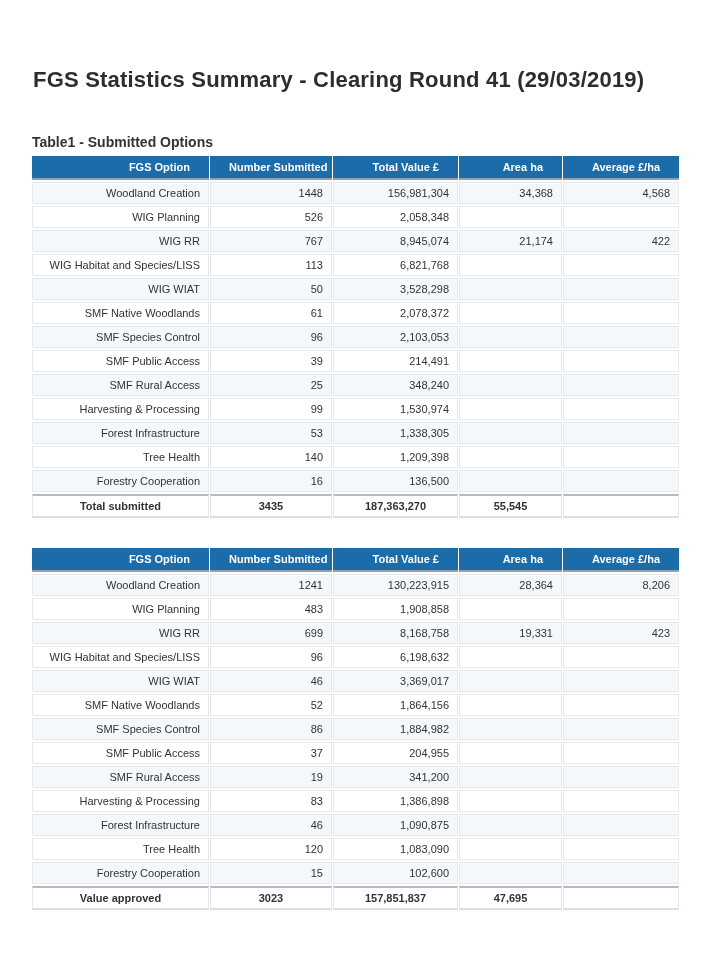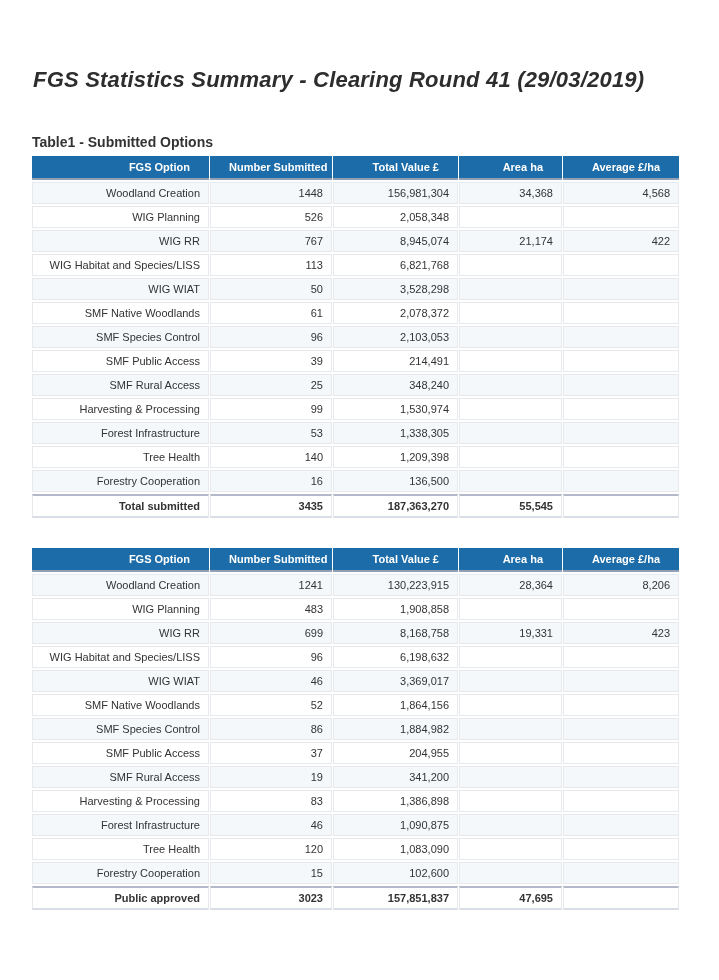--- a/index.html
+++ b/index.html
@@ -19,21 +19,20 @@
     padding: 66px 0 0 31px;
   }
   h1.page-title {
     margin: 0 0 0 2px;
     font-size: 22px;
     line-height: 28px;
     font-weight: bold;
     color: #2d2d2d;
     letter-spacing: 0.2px;
     white-space: nowrap;
-    font-style: italic;
   }
   .table-section-1 { margin-top: 40px; }
   .table-section-2 { margin-top: 26px; }
   .table-caption {
     font-size: 14px;
     font-weight: bold;
     color: #333333;
     margin: 0 0 4px 1px;
   }
   table.data-table {
@@ -65,20 +64,21 @@
     white-space: nowrap;
   }
   table.data-table tbody tr:nth-child(odd) td {
     background: var(--row-alt-bg, #f4f8fa);
   }
   table.data-table tbody tr.total-row td {
     background: #ffffff;
     font-weight: bold;
     border-top: 2px solid #b4b9ca;
     border-bottom: 2px solid #d9dde6;
+    text-align: center;
   }
   col.c-option  { width: 177px; }
   col.c-number  { width: 122px; }
   col.c-value   { width: 125px; }
   col.c-area    { width: 103px; }
   col.c-average { width: 116px; }
 </style>
 </head>
 <body>
 
@@ -312,21 +312,21 @@
             <td></td>
           </tr>
           <tr>
             <td>Forestry Cooperation</td>
             <td>15</td>
             <td>102,600</td>
             <td></td>
             <td></td>
           </tr>
           <tr class="total-row">
-            <td>Public approved</td>
+            <td>Value approved</td>
             <td>3023</td>
             <td>157,851,837</td>
             <td>47,695</td>
             <td></td>
           </tr>
         </tbody>
       </table>
   </section>
 
 </main>

